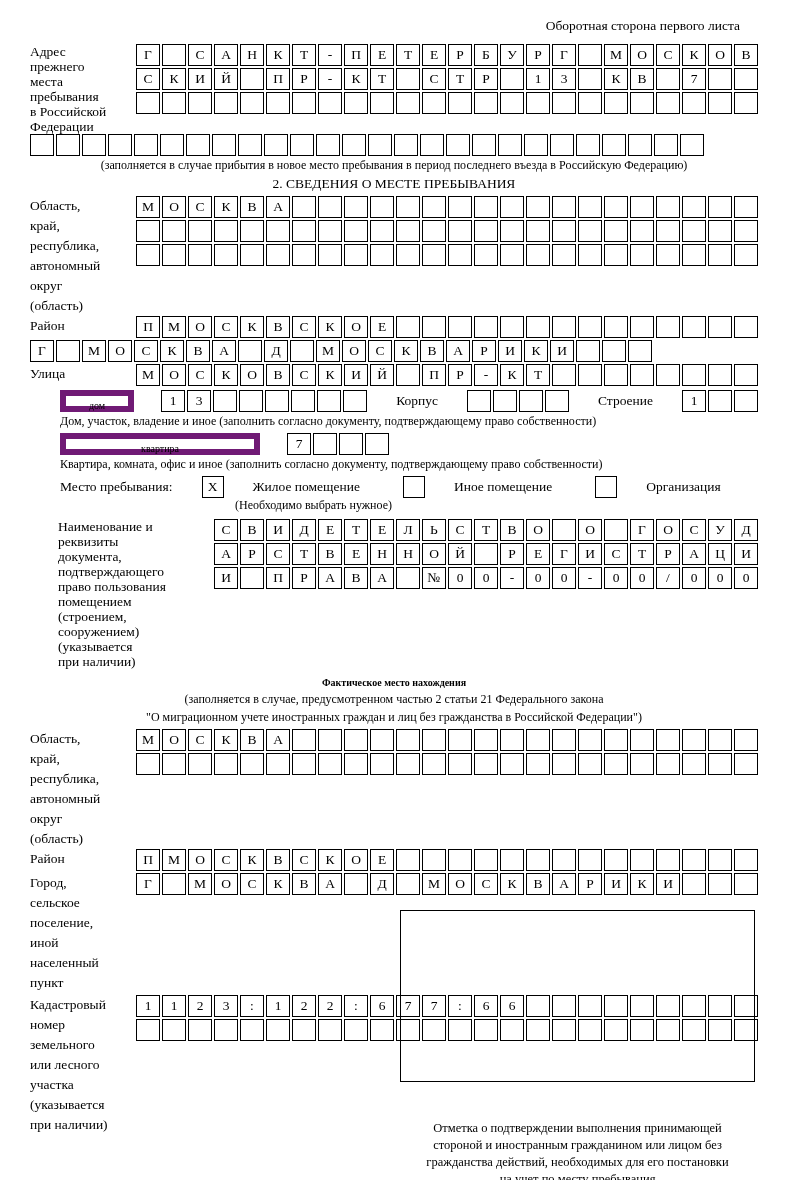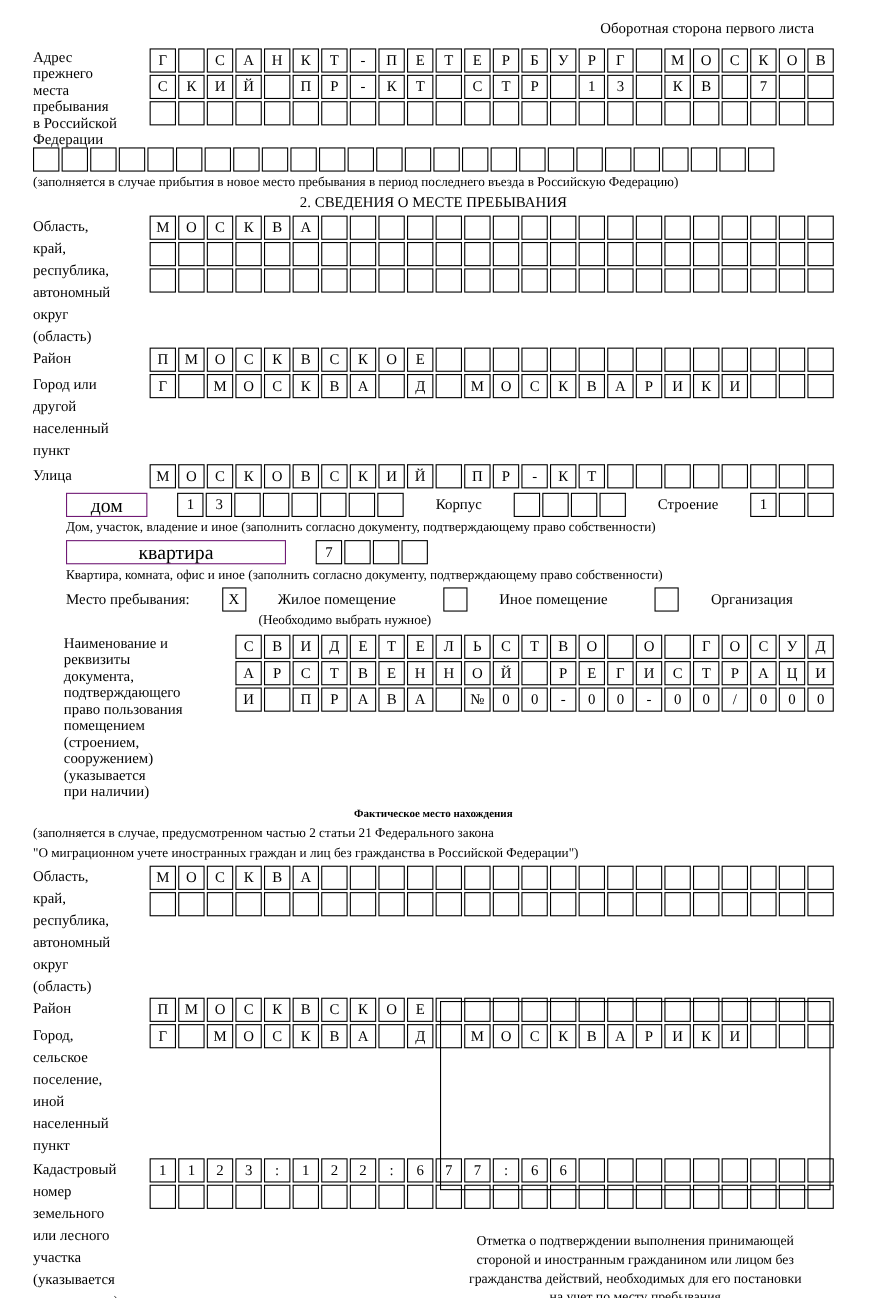--- a/index.html
+++ b/index.html
@@ -55,31 +55,31 @@
   .cell:last-child { margin-right: 0; }
   .cellrow { margin-bottom: 2px; }
   .small { font-size: 12px; }
   .sec-title {
     text-align: center;
     font-weight: normal;
     font-size: 13.5px;
     margin: 3px 0 4px 0;
   }
   .note {
-    text-align: left;
+    text-align: center;
     font-size: 12px;
     margin: 2px 0 3px 0;
     font-family: Liberation Serif, serif;
   }
   .blk { margin-bottom: 2px; }
   .boxlabel {
-    border: 1px solid #701a75;
+    border: 6px solid #701a75;
     height: 22px;
     box-sizing: border-box;
-    font-size: 18px;
+    font-size: 10px;
     line-height: 20px;
     text-align: center;
   }
   .inline-lbl {
     font-size: 13.5px;
     line-height: 22px;
     padding: 0 6px;
     white-space: nowrap;
   }
   .chk {
@@ -354,24 +354,20 @@
         <div class="cell"></div>
         <div class="cell"></div>
         <div class="cell"></div>
         <div class="cell"></div>
         <div class="cell"></div>
         <div class="cell"></div>
       </div>
   </div>
 
   <div class="row blk">
-    <div class="labelcol">
-      <div>Город или другой</div>
-      <div>населенный пункт</div>
-    </div>
     <div class="cells" id="s2c">
         <div class="cell">Г</div>
         <div class="cell"></div>
         <div class="cell">М</div>
         <div class="cell">О</div>
         <div class="cell">С</div>
         <div class="cell">К</div>
         <div class="cell">В</div>
         <div class="cell">А</div>
         <div class="cell"></div>

